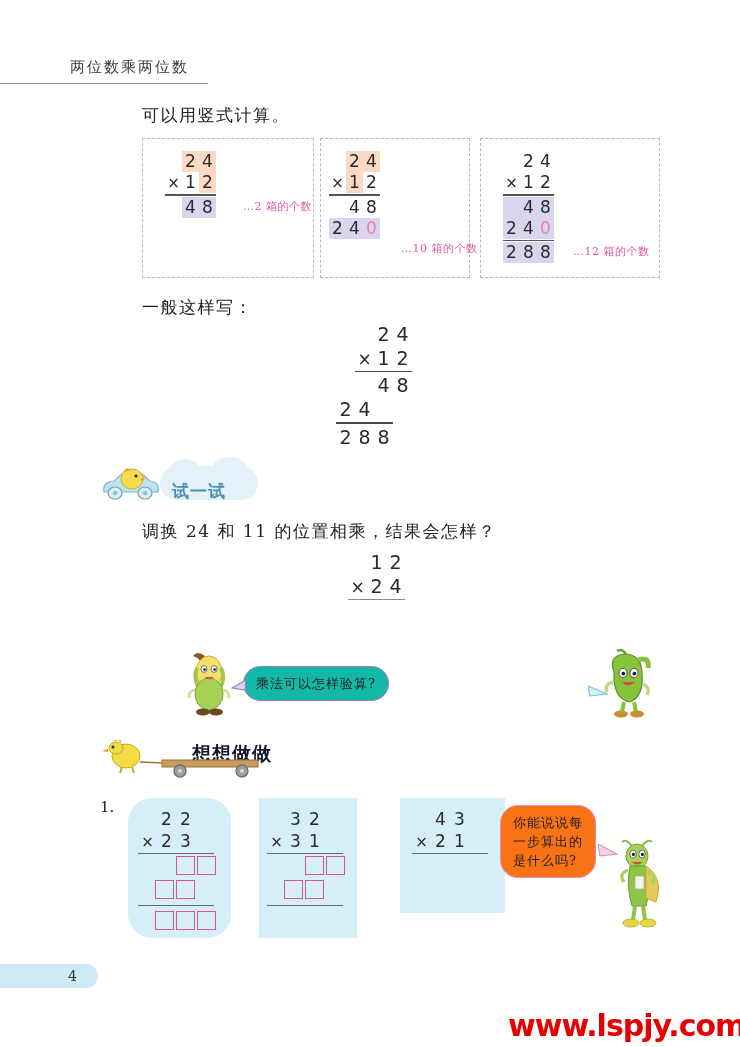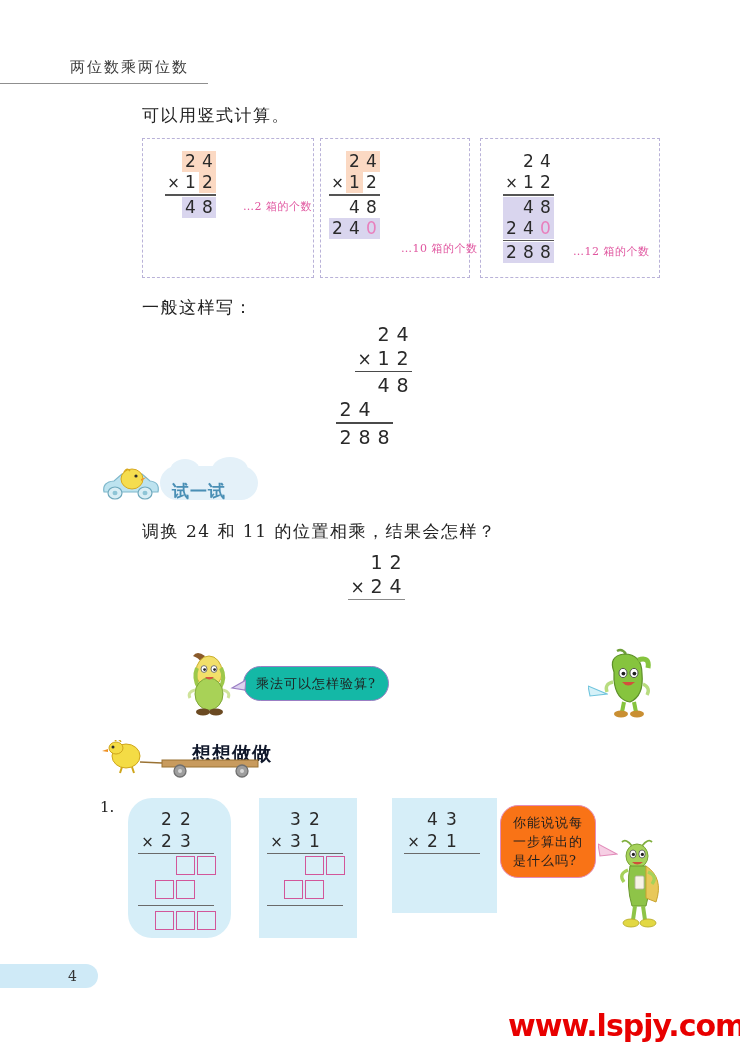--- a/index.html
+++ b/index.html
@@ -120,21 +120,21 @@
     position:absolute;left:72px;top:3px;font-size:19px;font-weight:bold;color:#0f172a;
     letter-spacing:1px;font-family:Liberation Serif, serif;white-space:nowrap;margin-left:20px;
   }
 
   
   .ex-num{position:absolute;left:100px;top:798px;font-size:15px;color:#222;
     font-family:"DejaVu Serif","Liberation Serif",serif;}
   .exbox{position:absolute;top:798px;background:#d6eef8;}
   .exbox.e1{left:128px;width:103px;height:140px;border-radius:24px;}
   .exbox.e2{left:259px;width:98px;height:140px;}
-  .exbox.e3{left:392px;width:105px;height:115px;}
+  .exbox.e3{left:400px;width:105px;height:115px;}
   .exsum{position:absolute;}
   .exsum .dgt{width:19px;font-size:17px;line-height:22px;color:#2a2a2a;}
   .exsum .op{width:19px;font-size:15px;line-height:22px;color:#2a2a2a;}
   .exsum .vrow{height:22px;}
   .exsum .rule-line{background:#6a6a6a;height:1.2px;}
   .bx{
     display:inline-block;width:19px;height:19px;box-sizing:border-box;
     border:1.5px solid #d2569a;background:#d9eff8;vertical-align:middle;
     margin-right:2px;
   }

